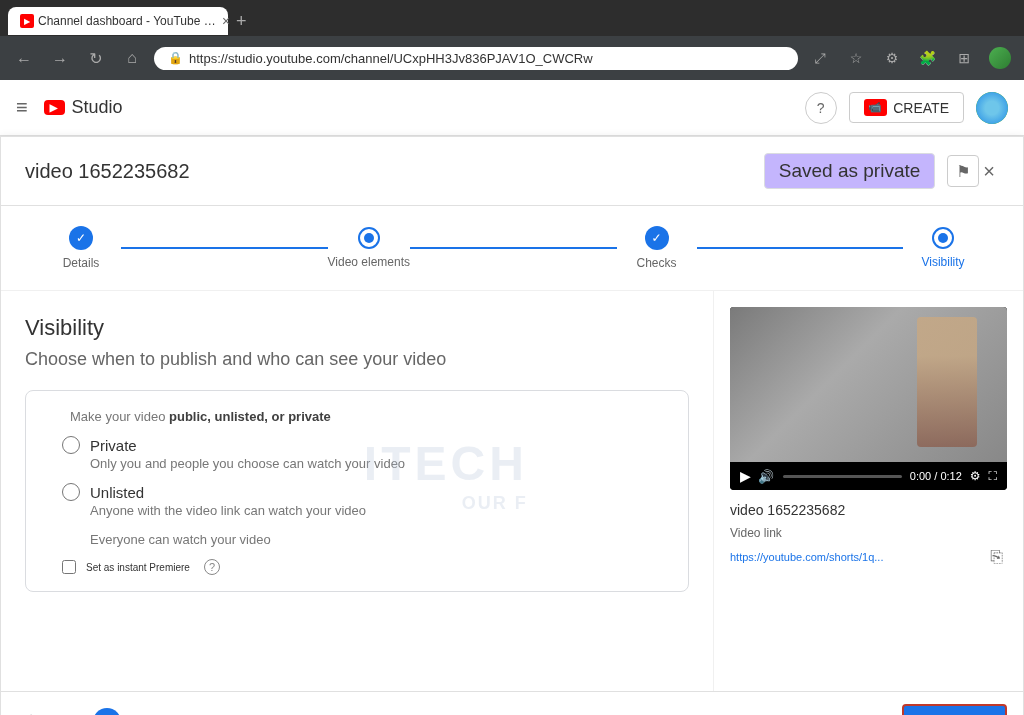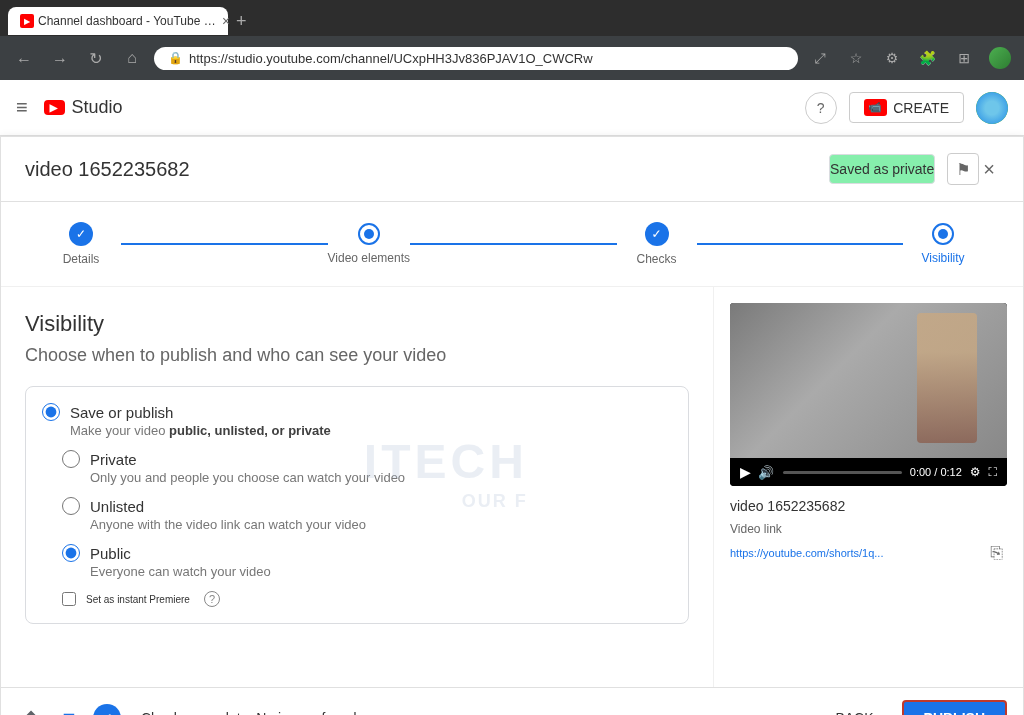--- a/index.html
+++ b/index.html
@@ -28,21 +28,21 @@
     .header-right { display: flex; align-items: center; gap: 12px; margin-left: auto; }
     .help-btn { width: 32px; height: 32px; border-radius: 50%; border: 1px solid #ccc; display: flex; align-items: center; justify-content: center; color: #666; font-size: 14px; cursor: pointer; }
     .create-btn { display: flex; align-items: center; gap: 6px; background: #fff; border: 1px solid #ccc; border-radius: 4px; padding: 6px 14px; font-size: 14px; font-weight: 500; cursor: pointer; color: #333; }
     .create-btn .cam-icon { background: #ff0000; color: white; border-radius: 3px; padding: 2px 5px; font-size: 11px; }
     .avatar { width: 32px; height: 32px; border-radius: 50%; background: #4caf50; display: flex; align-items: center; justify-content: center; color: white; font-size: 14px; font-weight: bold; overflow: hidden; }
 
     
     .dialog { background: #fff; border: 1px solid #e0e0e0; margin: 0; padding: 0; position: relative; box-shadow: 0 2px 10px rgba(0,0,0,0.1); }
     .dialog-header { display: flex; align-items: center; padding: 16px 24px; border-bottom: 1px solid #e0e0e0; }
     .dialog-title { font-size: 20px; font-weight: 400; color: #333; flex: 1; }
-    .saved-badge { background: #86efac; border: 1px solid #dadce0; border-radius: 4px; padding: 6px 0; font-size: 14px; color: #333; margin-right: 12px; }
+    .saved-badge { background: #c4b5fd; border: 1px solid #dadce0; border-radius: 4px; padding: 6px 14px; font-size: 19px; color: #333; margin-right: 12px; }
     .feedback-btn { width: 32px; height: 32px; display: flex; align-items: center; justify-content: center; color: #666; font-size: 16px; cursor: pointer; border: 1px solid #ccc; border-radius: 4px; }
     .close-btn { font-size: 20px; color: #666; cursor: pointer; padding: 4px; }
 
     
     .steps-bar { display: flex; align-items: center; justify-content: center; padding: 20px 40px; border-bottom: 1px solid #f0f0f0; position: relative; }
     .step-connector { flex: 1; height: 2px; background: #1a73e8; }
     .step { display: flex; flex-direction: column; align-items: center; gap: 6px; min-width: 80px; }
     .step-circle { width: 24px; height: 24px; border-radius: 50%; display: flex; align-items: center; justify-content: center; font-size: 12px; }
     .step-circle.completed { background: #1a73e8; color: white; }
     .step-circle.active { background: white; border: 2px solid #1a73e8; width: 22px; height: 22px; }
@@ -206,24 +206,20 @@
 
   <div class="dialog-body">
 
     <div class="left-panel">
       <h2 class="section-title">Visibility</h2>
       <p class="section-subtitle">Choose when to publish and who can see your video</p>
 
       <div class="options-card">
 
         <div class="radio-option">
-          <div class="radio-row">
-            <input type="radio" name="visibility" checked="" style="">
-            <span class="option-title">Save or publish</span>
-          </div>
           <div class="option-desc">
             <span>Make your video </span><strong>public, unlisted, or private</strong><span></span>
           </div>
         </div>
 
         <div class="radio-option" style="margin-left:20px;">
           <div class="radio-row">
             <input type="radio" name="visibility2" style="">
             <span class="option-title">Private</span>
           </div>
@@ -232,24 +228,20 @@
 
         <div class="radio-option" style="margin-left:20px;">
           <div class="radio-row">
             <input type="radio" name="visibility2" style="">
             <span class="option-title">Unlisted</span>
           </div>
           <div class="option-desc">Anyone with the video link can watch your video</div>
         </div>
 
         <div class="radio-option" style="margin-left:20px;">
-          <div class="radio-row">
-            <input type="radio" name="visibility2" checked="" style="">
-            <span class="option-title">Public</span>
-          </div>
           <div class="option-desc">Everyone can watch your video</div>
         </div>
 
         <div class="checkbox-row" style="margin-left:20px;margin-top:12px;">
           <input type="checkbox" style="">
           <span class="checkbox-label">Set as instant Premiere</span>
           <span class="help-icon">?</span>
         </div>
       </div>
     </div>

